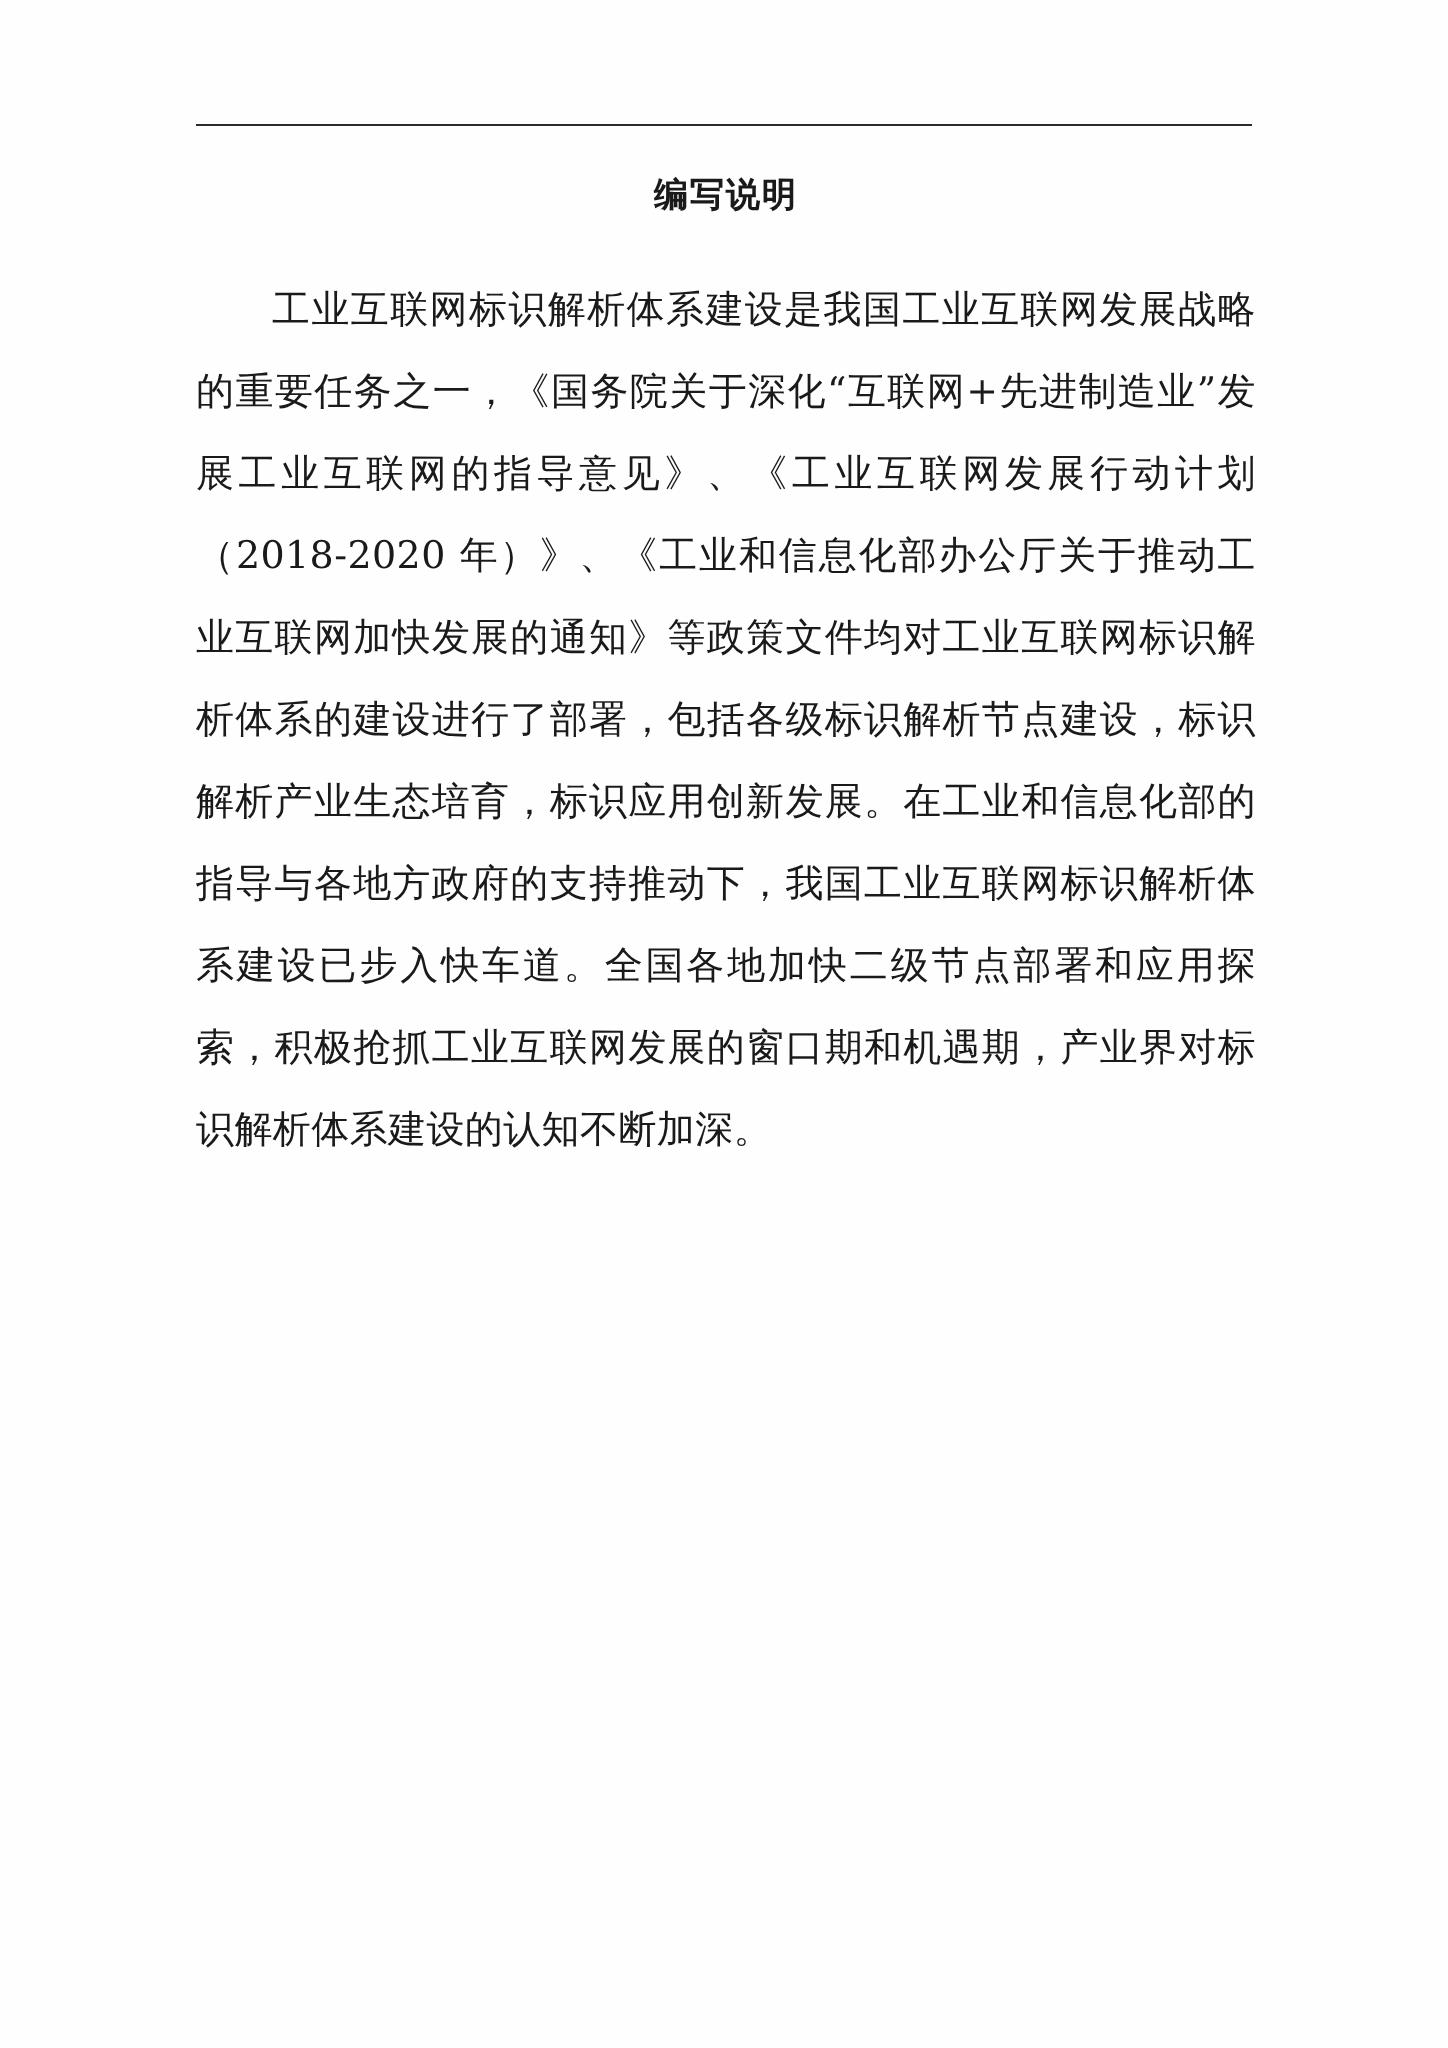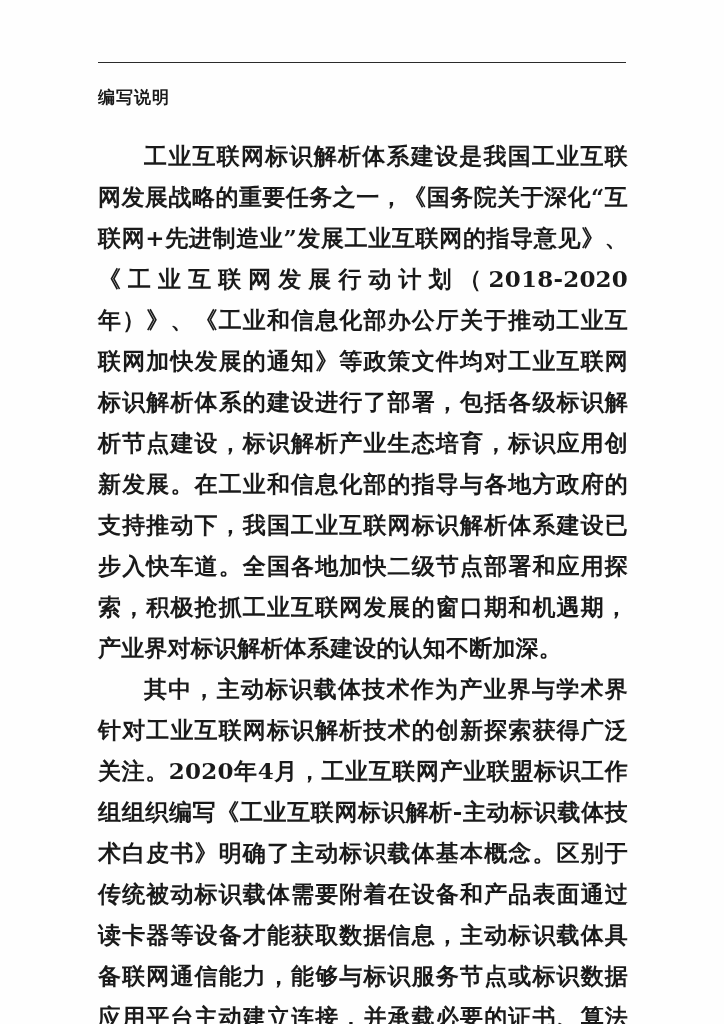--- a/index.html
+++ b/index.html
@@ -31,50 +31,49 @@
     height: 0;
     border-top: 1.2px solid #2b2b2b;
   }
   .content {
     position: absolute;
     left: 98px;
     top: 86px;
     width: 530px;
   }
   .doc-title {
+    text-align: center;
     font-weight: bold;
     font-size: 17px;
     letter-spacing: 1px;
     margin: 0 0 26px 0;
     font-family: "DejaVu Sans", "Liberation Sans", sans-serif;
   }
   .para {
-    font-size: 23px;
+    font-size: 19px;
     line-height: 41px;
     text-align: justify;
     text-justify: inter-ideograph;
     text-indent: 2em;
     margin: 0;
     letter-spacing: 0.2px;
-    font-weight: bold;
   }
   .para + .para {
     margin-top: 0px;
   }
 </style>
 </head>
 <body>
 
 <div class="page">
 
   <div class="header-rule"></div>
 
   <div class="content">
 
     <h1 class="doc-title">编写说明</h1>
 
     <p class="para">工业互联网标识解析体系建设是我国工业互联网发展战略的重要任务之一，《国务院关于深化“互联网+先进制造业”发展工业互联网的指导意见》、《工业互联网发展行动计划（2018-2020 年）》、《工业和信息化部办公厅关于推动工业互联网加快发展的通知》等政策文件均对工业互联网标识解析体系的建设进行了部署，包括各级标识解析节点建设，标识解析产业生态培育，标识应用创新发展。在工业和信息化部的指导与各地方政府的支持推动下，我国工业互联网标识解析体系建设已步入快车道。全国各地加快二级节点部署和应用探索，积极抢抓工业互联网发展的窗口期和机遇期，产业界对标识解析体系建设的认知不断加深。</p>
 
-    <p class="para">其中，主动标识载体技术作为产业界与学术界针对工业互联网标识解析技术的创新探索获得广泛关注。2020年4月，工业互联网产业联盟标识工作组组织编写《工业互联网标识解析-主动标识载体技术白皮书》明确了主动标识载体基本概念。区别于传统被动标识载体需要附着在设备和产品表面通过读卡器等设备才能获取数据信息，主动标识载体具备联网通信能力，能够与标识服务节点或标识数据应用平台主动建立连接，并承载必要的证书、算法与密钥。目前主要分为通用集成电路卡、安全芯片和通信模组三种类型。</p>
 
 
   </div>
 </div>
 
 </body></html>

